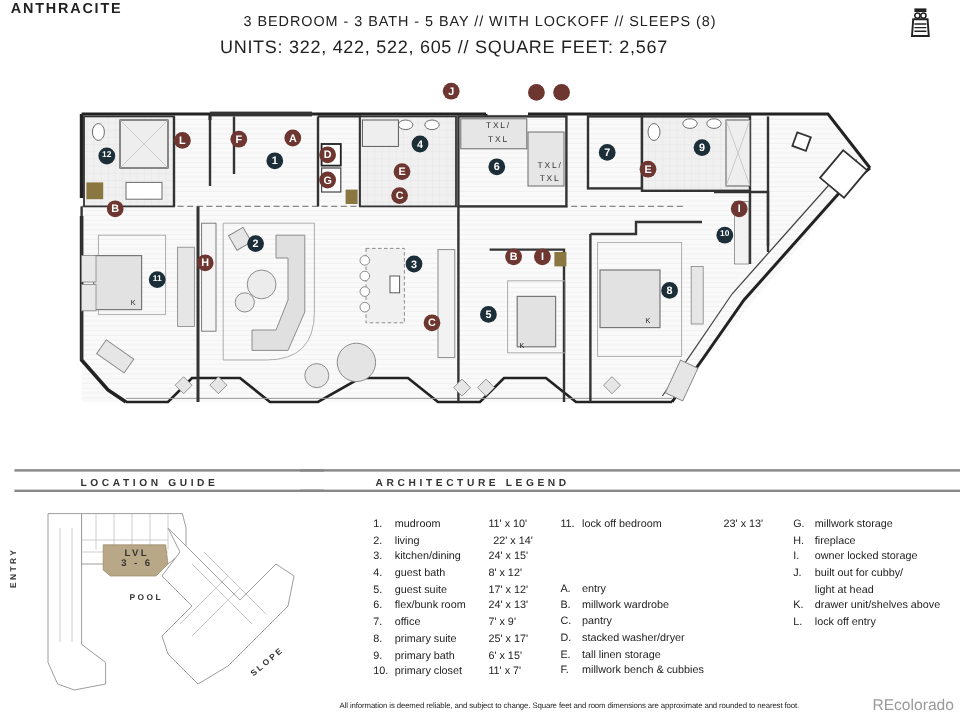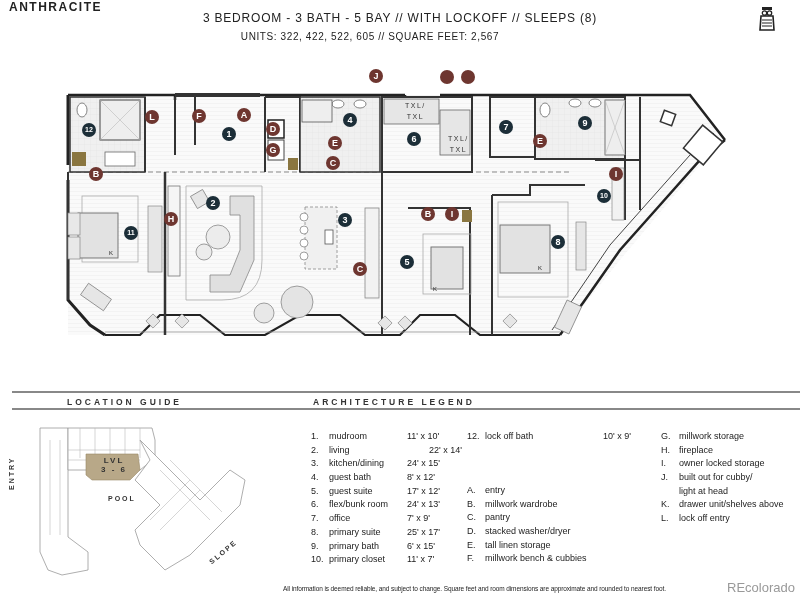--- a/index.html
+++ b/index.html
@@ -1,19 +1,19 @@
 <!DOCTYPE html>
 <html><head>
 <meta charset="utf-8">
 <style>
   html,body{margin:0;padding:0;background:#fff;}
   body{width:800px;height:600px;position:relative;overflow:hidden;font-family:"Liberation Sans",sans-serif;color:#222;}
   .hdr-title{position:absolute;left:9px;top:0;font-weight:bold;font-size:12px;letter-spacing:1.5px;}
   .hdr-sub1{position:absolute;left:0;width:800px;top:11px;text-align:center;font-size:12px;letter-spacing:0.8px;}
-  .hdr-sub2{position:absolute;left:0;width:740px;top:31px;text-align:center;font-size:10px;letter-spacing:0.6px;}
+  .hdr-sub2{position:absolute;left:0;width:740px;top:31px;text-align:center;font-size:15px;letter-spacing:0.6px;}
   .logo{position:absolute;left:757px;top:6px;width:20px;height:26px;}
   .plan{position:absolute;left:0;top:60px;width:800px;height:320px;}
   .mk{position:absolute;width:14px;height:14px;border-radius:50%;color:#fff;font-size:9px;font-weight:bold;text-align:center;line-height:14px;}
   .mk.room{background:#1c2e38;}
   .mk.lt{background:#6e3630;}
   .txl{position:absolute;font-size:7px;letter-spacing:1.5px;color:#333;text-align:center;line-height:11px;}
   .sec-line{position:absolute;height:1.5px;background:#888;}
   .sec-title{position:absolute;font-size:8.5px;letter-spacing:3px;font-weight:bold;color:#333;margin-left:30px;}
   .leg{position:absolute;font-size:9px;color:#222;}
   .leg .row{height:13.7px;white-space:nowrap;margin-left:28px;}
@@ -220,32 +220,32 @@
   <div class="loc-label" style="left:108px;top:80px;">POOL</div>
   <div class="loc-label" style="left:208px;top:145px;transform:rotate(-40deg);transform-origin:left top;">SLOPE</div>
 </div>
 
 <div class="sec-line" style="left:250px;top:391px;width:550px;"></div>
 <div class="sec-title" style="left:283px;top:397px;">ARCHITECTURE LEGEND</div>
 <div class="sec-line" style="left:250px;top:408px;width:550px;"></div>
 
 <div class="leg" id="leg-col1" style="left:283px;top:431px;">
     <div class="row"><span class="n">1.</span><span class="nm" style="width: 78px;">mudroom</span><span>11' x 10'</span></div>
-    <div class="row"><span class="n">2.</span><span class="nm" style="width: 100px;">living</span><span>22' x 14'</span></div>
+    <div class="row"><span class="n">2.</span><span class="nm" style="width: 82px;">living</span><span>22' x 14'</span></div>
     <div class="row"><span class="n">3.</span><span class="nm" style="width: 78px;">kitchen/dining</span><span>24' x 15'</span></div>
     <div class="row"><span class="n">4.</span><span class="nm" style="width: 78px;">guest bath</span><span>8' x 12'</span></div>
     <div class="row"><span class="n">5.</span><span class="nm" style="width: 78px;">guest suite</span><span>17' x 12'</span></div>
     <div class="row"><span class="n">6.</span><span class="nm" style="width: 78px;">flex/bunk room</span><span>24' x 13'</span></div>
     <div class="row"><span class="n">7.</span><span class="nm" style="width: 78px;">office</span><span>7' x 9'</span></div>
     <div class="row"><span class="n">8.</span><span class="nm" style="width: 78px;">primary suite</span><span>25' x 17'</span></div>
     <div class="row"><span class="n">9.</span><span class="nm" style="width: 78px;">primary bath</span><span>6' x 15'</span></div>
     <div class="row"><span class="n">10.</span><span class="nm" style="width: 78px;">primary closet</span><span>11' x 7'</span></div>
   </div>
 <div class="leg" id="leg-col2a" style="left:439px;top:431px;">
-    <div class="row"><span class="n">12.</span><span class="nm" style="width: 118px;">lock off bath</span><span>10' x 9'</span></div>
+    <div class="row"><span class="n">11.</span><span class="nm" style="width: 118px;">lock off bedroom</span><span>23' x 13'</span></div>
   </div>
 <div class="leg" id="leg-col2b" style="left:439px;top:485px;">
     <div class="row"><span class="n">A.</span><span class="nm">entry</span></div>
     <div class="row"><span class="n">B.</span><span class="nm">millwork wardrobe</span></div>
     <div class="row"><span class="n">C.</span><span class="nm">pantry</span></div>
     <div class="row"><span class="n">D.</span><span class="nm">stacked washer/dryer</span></div>
     <div class="row"><span class="n">E.</span><span class="nm">tall linen storage</span></div>
     <div class="row"><span class="n">F.</span><span class="nm">millwork bench &amp; cubbies</span></div>
   </div>
 <div class="leg" id="leg-col3" style="left:633px;top:431px;">

